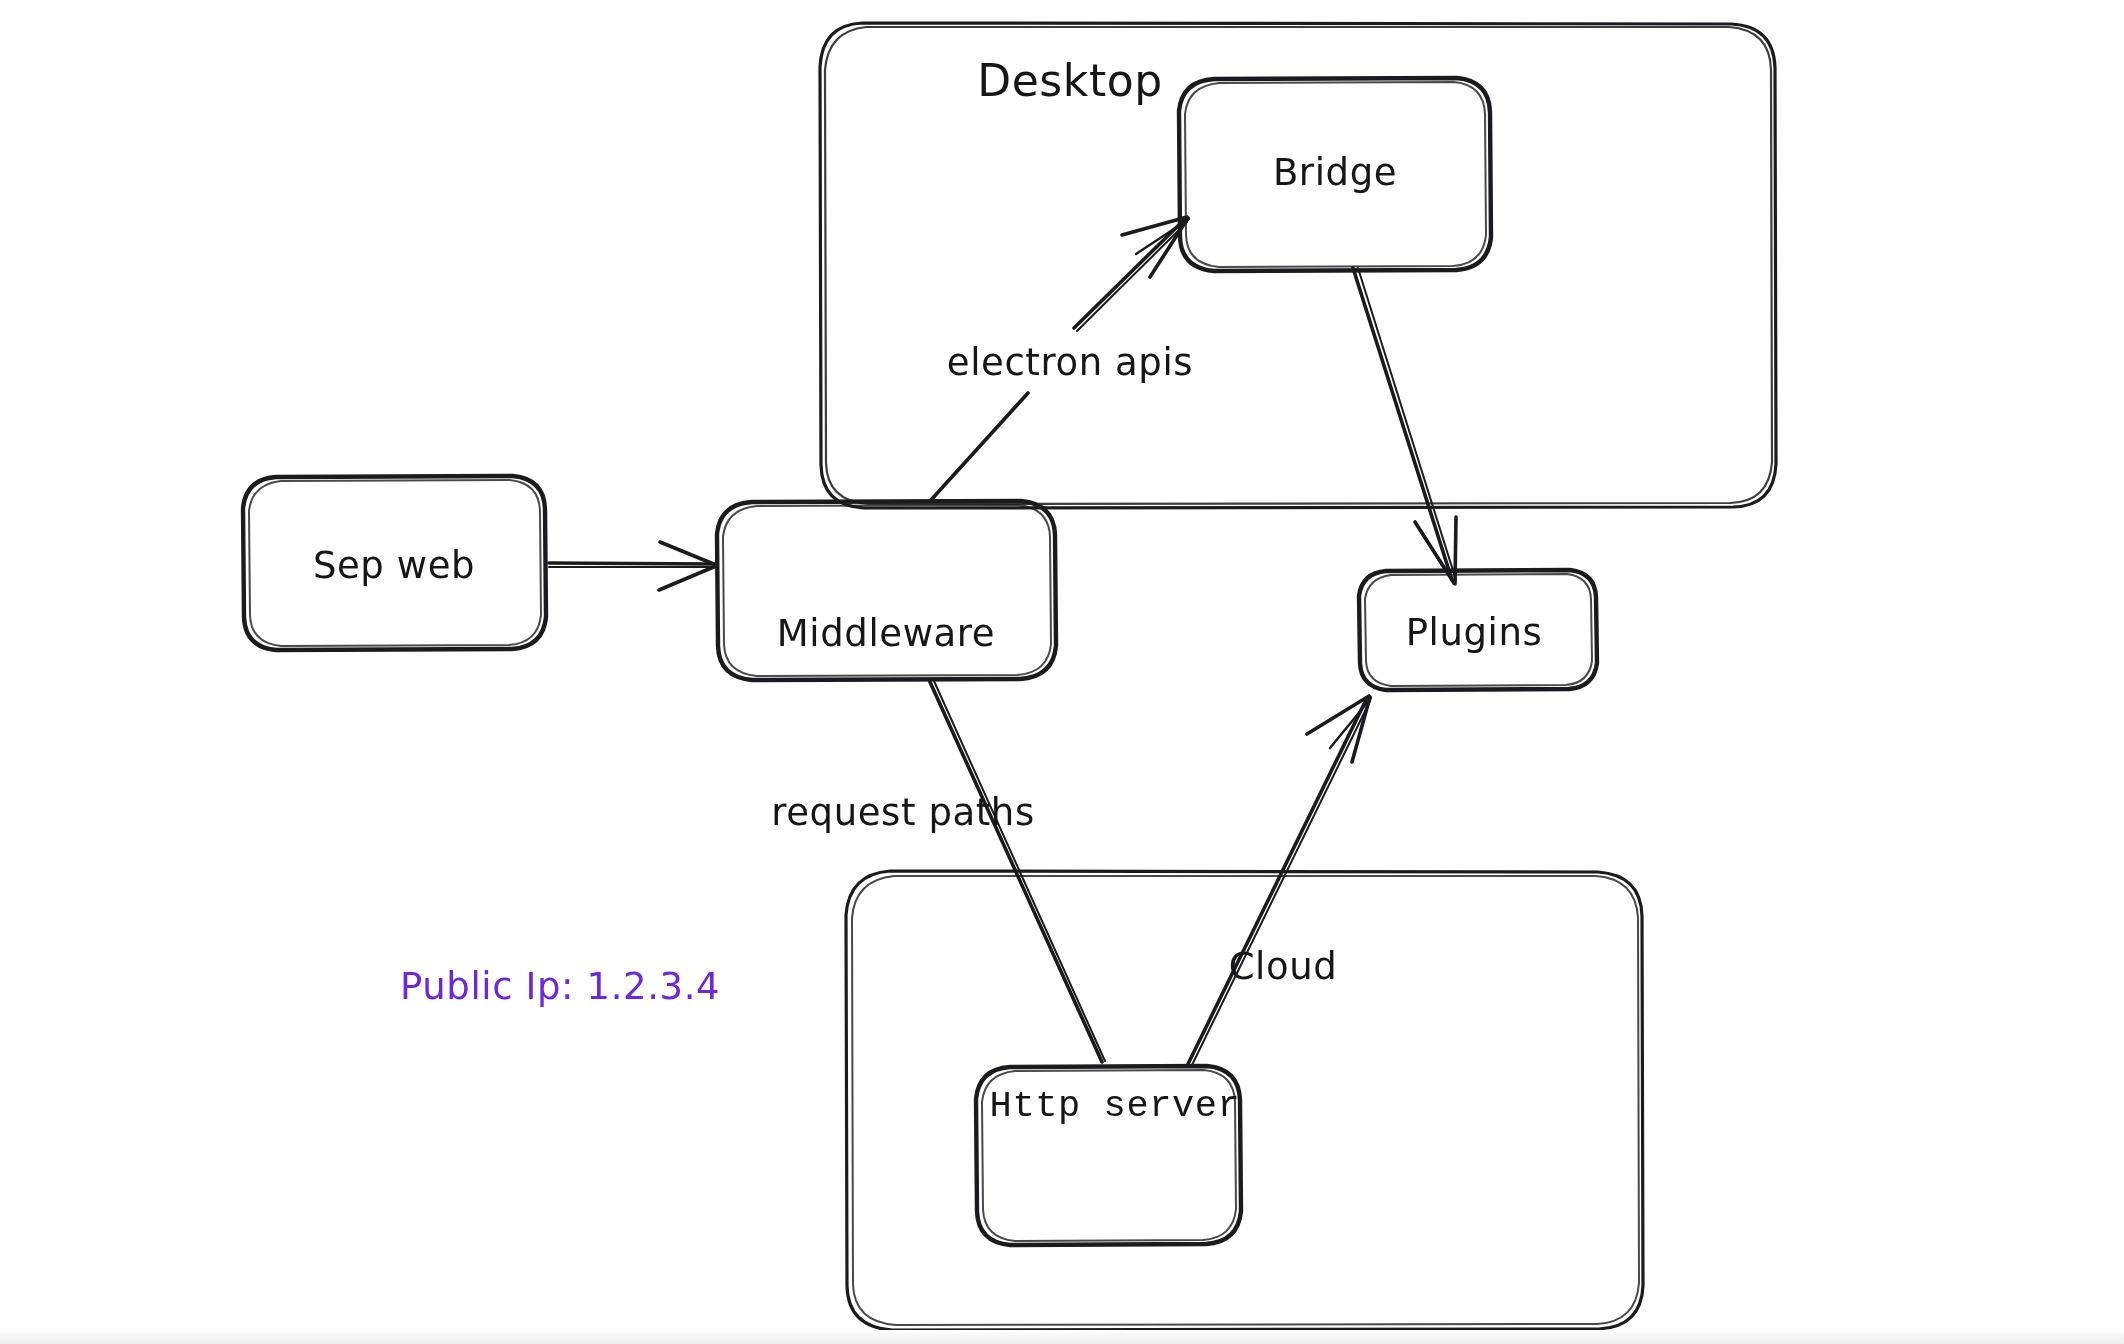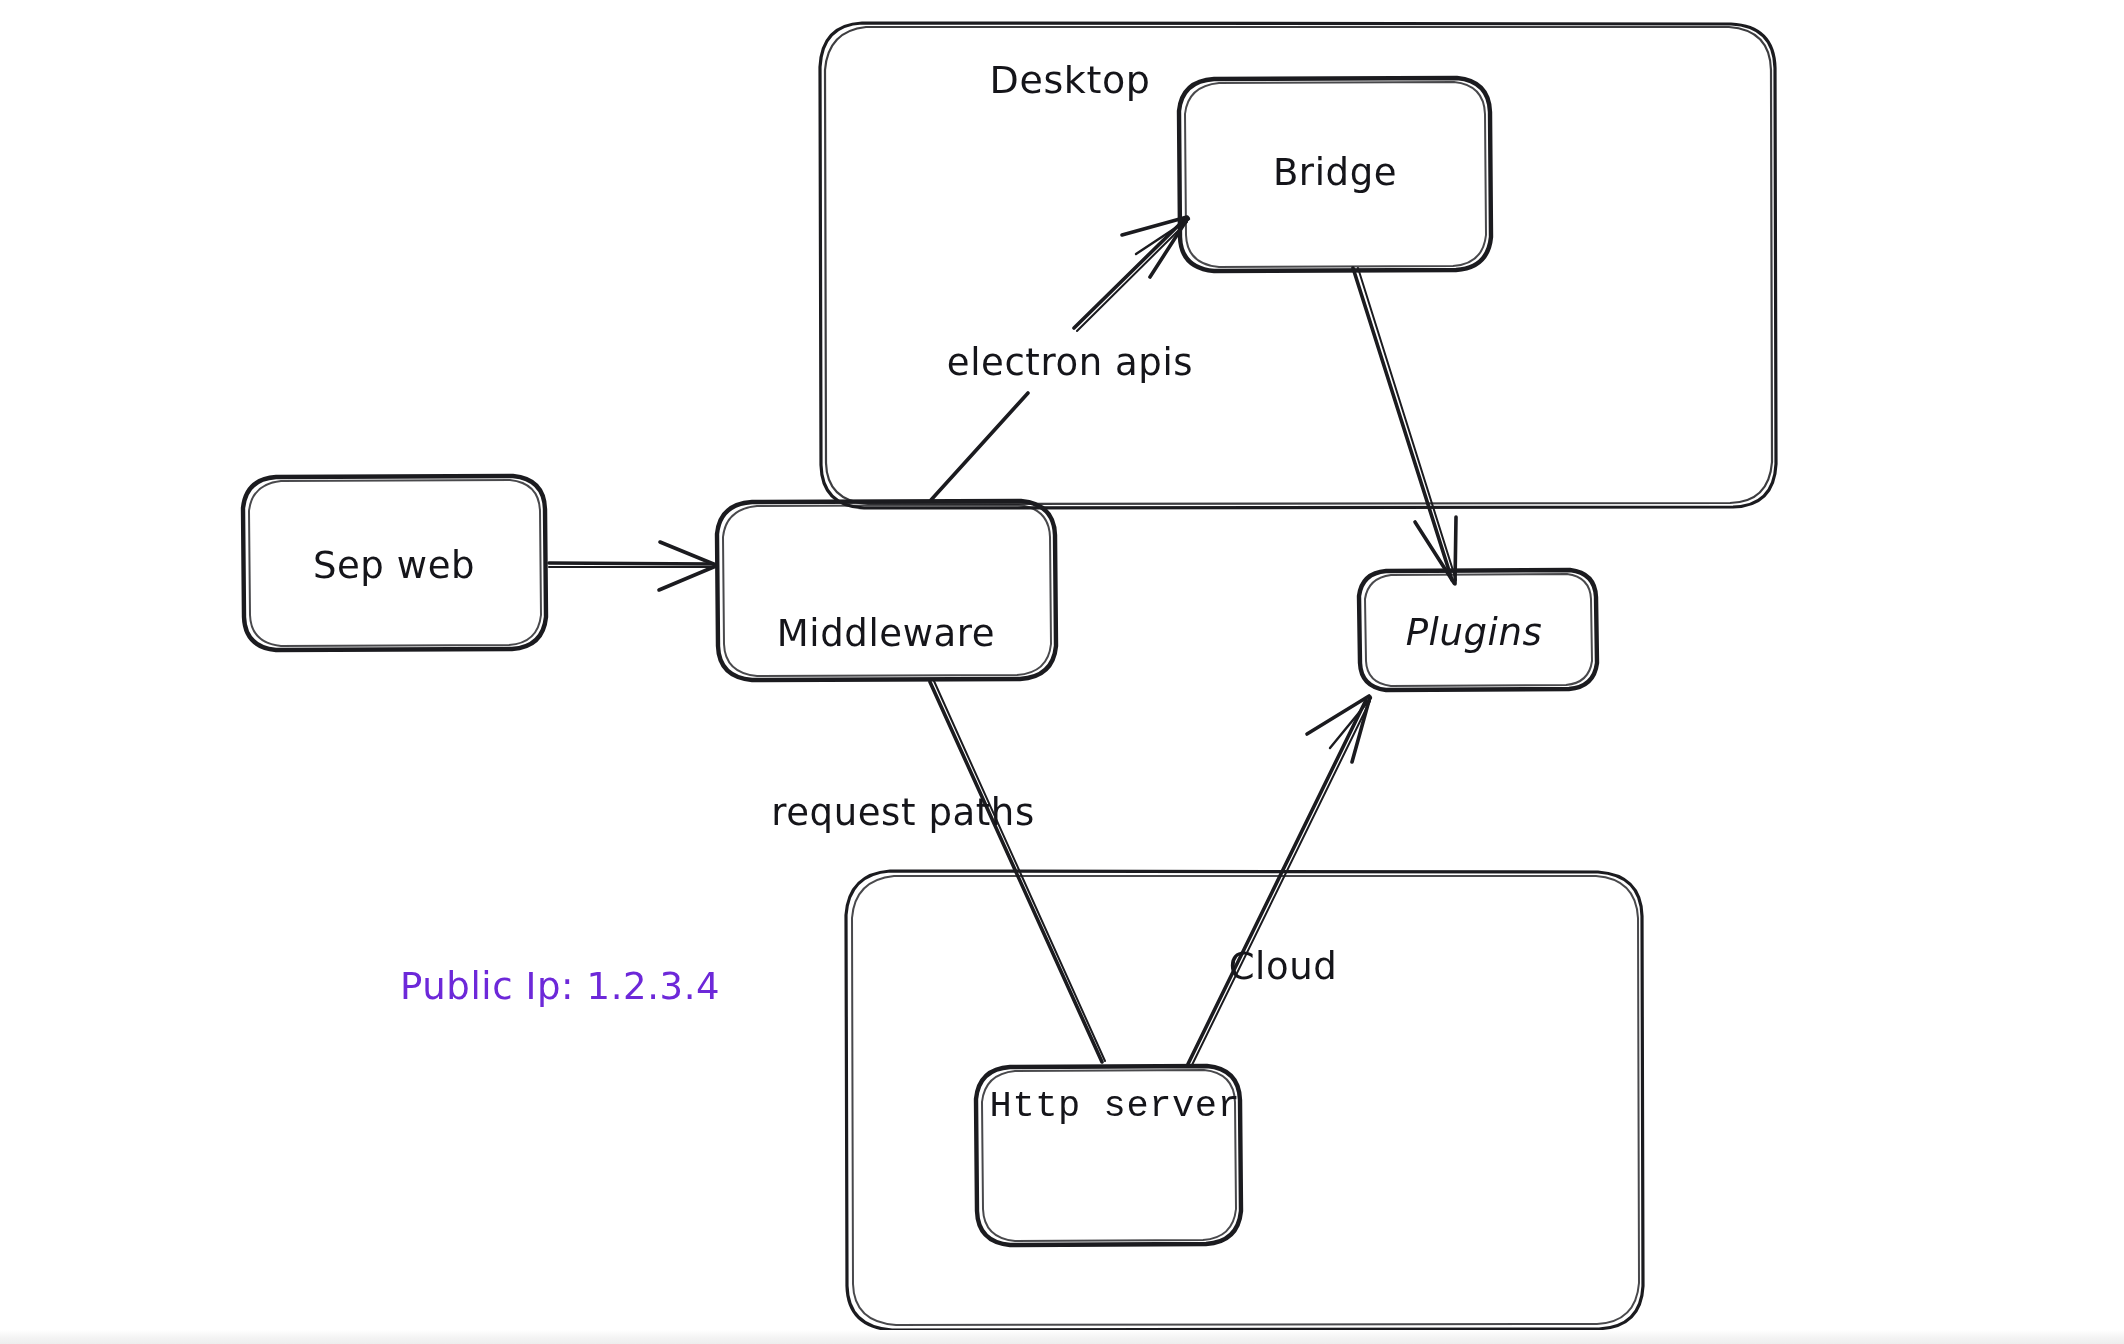--- a/index.html
+++ b/index.html
@@ -61,21 +61,21 @@
     font-weight: 500;
     letter-spacing: 0.6px;
     white-space: nowrap;
     transform: translate(-50%, -50%);
     user-select: none;
   }
   .node-label {
     font-size: 37px;
   }
   .group-label {
-    font-size: 38px;
+    font-size: 44px;
   }
   .edge-label {
     font-size: 37px;
   }
   .note-block {
     position: absolute;
     font-family: "DejaVu Sans", sans-serif;
     color: #6d28d9;
     font-size: 37px;
     line-height: 1.28;
@@ -167,21 +167,21 @@
   </svg>
 
   <div class="hand-text group-label" style="left:1070px; top:80px;">Desktop</div>
 
   <div class="hand-text node-label" style="left:394px; top:565px;">Sep web</div>
 
   <div class="hand-text node-label" style="left:886px; top:596px;margin-top:37px;">Middleware</div>
 
   <div class="hand-text node-label" style="left:1335px; top:172px;">Bridge</div>
 
-  <div class="hand-text node-label" style="left:1474px; top:632px;font-style:italic;">Plugins</div>
+  <div class="hand-text node-label" style="left:1474px; top:632px;">Plugins</div>
 
   <div class="hand-text node-label" style="left:1115px; top:1106px;font-family:Liberation Mono, monospace;">Http server</div>
 
   <div class="hand-text edge-label" style="left:1070px; top:362px;">electron apis</div>
 
   <div class="hand-text edge-label" style="left:903px; top:812px;">request paths</div>
 
   <div class="hand-text edge-label" style="left:1283px; top:966px;">Cloud</div>
 
   <div class="note-block" style="left:355px; top:963px;">

